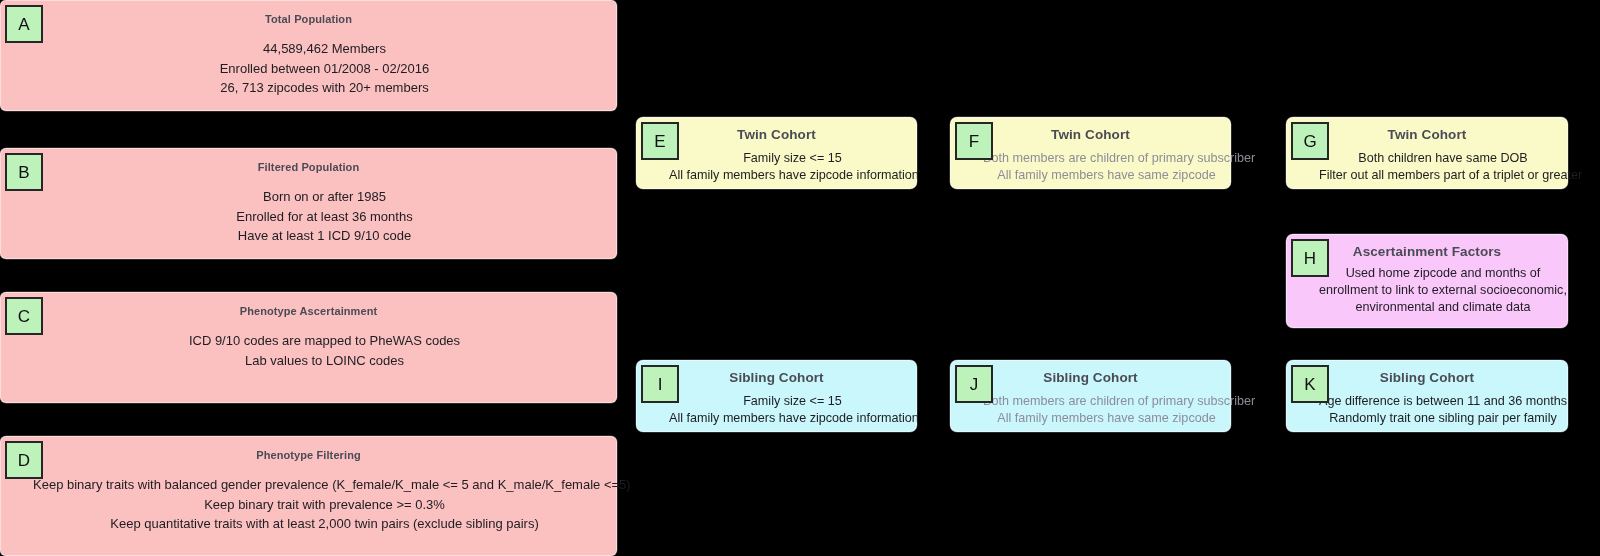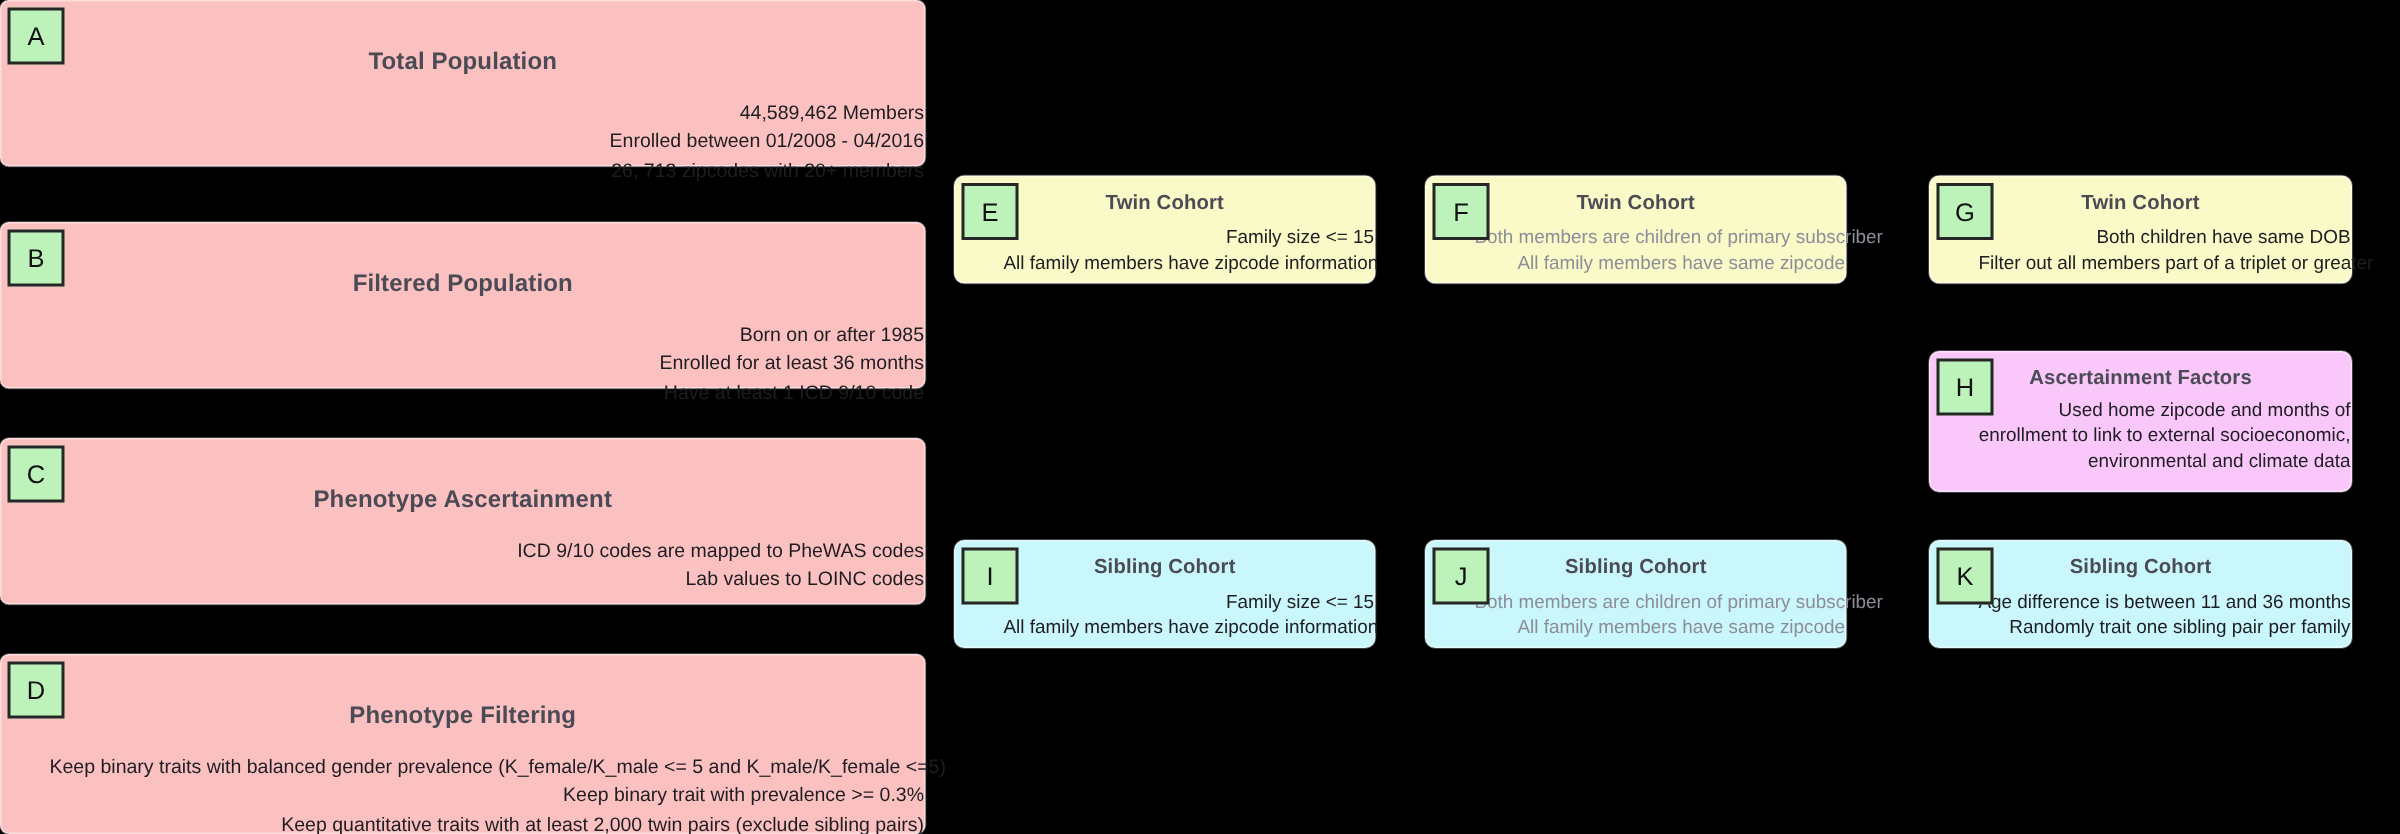--- a/index.html
+++ b/index.html
@@ -59,21 +59,21 @@
     text-align: center;
     font-weight: bold;
     font-size: 14.5px;
     color: #4b4b55;
     letter-spacing: 0.1px;
     padding-top: 11px;
     line-height: 1.1;
   }
 
   .lines {
-    text-align: right;
+    text-align: center;
     font-size: 13px;
     color: #1d1d22;
     line-height: 1.45;
     padding-top: 9px;
     padding-left: 32px;
   }
   .lines.muted {
     color: #8d8d99;
   }
   .lines .ln { display: block; white-space: nowrap; }
@@ -88,42 +88,42 @@
   #box-f { left: 950px;  top: 117px; width: 281px; height: 72px; }
   #box-g { left: 1286px; top: 117px; width: 282px; height: 72px; }
 
   #box-h { left: 1286px; top: 234px; width: 282px; height: 94px; }
 
   #box-i { left: 636px;  top: 360px; width: 281px; height: 72px; }
   #box-j { left: 950px;  top: 360px; width: 281px; height: 72px; }
   #box-k { left: 1286px; top: 360px; width: 282px; height: 72px; }
 
   
-  .box.pink .title { padding-top: 12px; font-size: 16px; margin-top: 20px; }
+  .box.pink .title { padding-top: 12px; font-size: 11px; }
   .box.pink .lines { padding-top: 14px; font-size: 13px; line-height: 1.5; }
 
   .box.yellow .title,
   .box.cyan .title,
   .box.violet .title { padding-top: 10px; font-size: 13.5px; }
   .box.yellow .lines,
   .box.cyan .lines { padding-top: 7px; font-size: 12.6px; line-height: 1.35; }
   .box.violet .lines { padding-top: 5px; font-size: 12.6px; line-height: 1.35; }
   .box.violet .lines .ln { white-space: normal; }
 </style>
 </head>
 <body>
 
 <div class="canvas">
 
   <div class="box pink" id="box-a">
     <div class="badge">A</div>
     <div class="title">Total Population</div>
     <div class="lines">
       <span class="ln">44,589,462 Members</span>
-      <span class="ln">Enrolled between 01/2008 - 04/2016</span>
+      <span class="ln">Enrolled between 01/2008 - 02/2016</span>
       <span class="ln">26, 713 zipcodes with 20+ members</span>
     </div>
   </div>
 
   <div class="box pink" id="box-b">
     <div class="badge">B</div>
     <div class="title">Filtered Population</div>
     <div class="lines">
       <span class="ln">Born on or after 1985</span>
       <span class="ln">Enrolled for at least 36 months</span>

